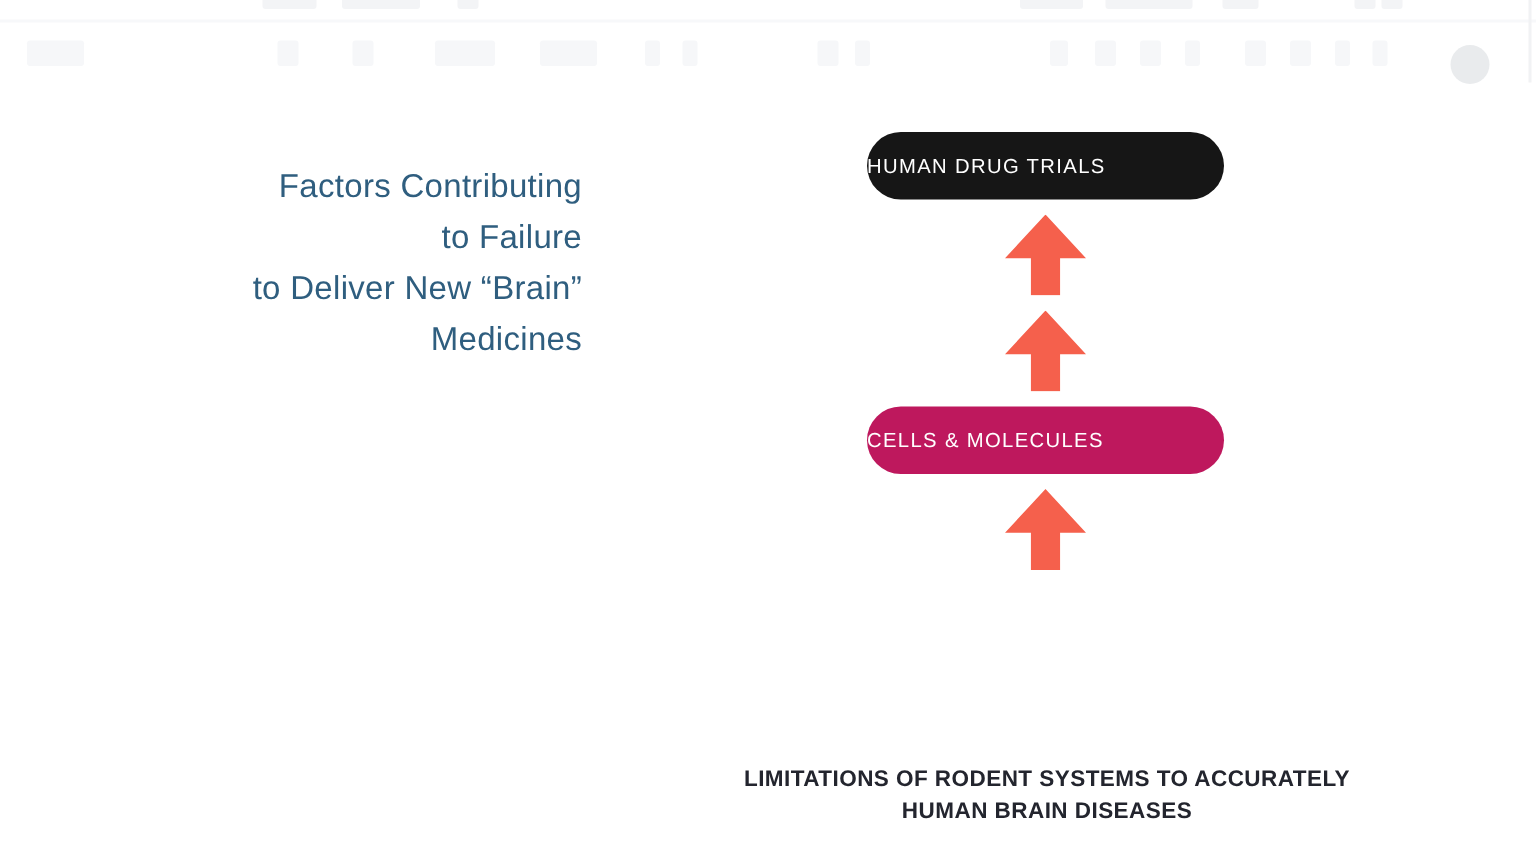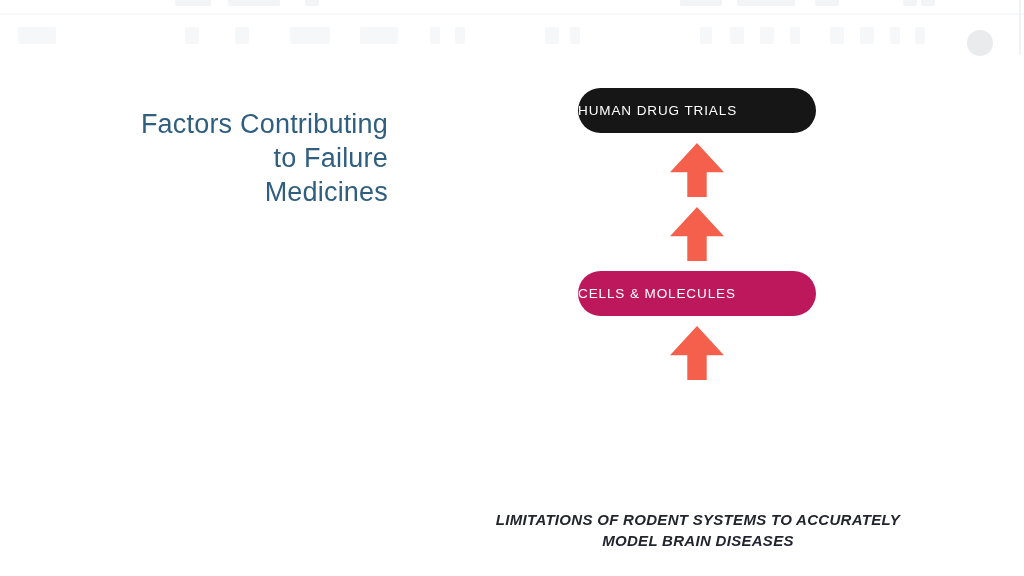--- a/index.html
+++ b/index.html
@@ -26,21 +26,21 @@
     width: 26px; height: 26px;
     border-radius: 50%;
   }
 
   
   .title-block {
     position: absolute;
     left: 40px; top: 107px;
     width: 348px;
     text-align: right;
-    font-size: 27px;
+    font-size: 22px;
     line-height: 34px;
     font-weight: 400;
     letter-spacing: 0.2px;
   }
 
   
   .diagram {
     position: absolute;
     left: 578px; top: 88px;
     width: 238px;
@@ -110,20 +110,21 @@
   <div class="ghost ghost-tick" style="left:890px;width:10px"></div>
   <div class="ghost ghost-tick" style="left:915px;width:10px"></div>
   <div class="ghost ghost-edge"></div>
 </div>
 
 <div class="corner-circle" style="background: rgb(233, 235, 237);"></div>
 
 <div class="title-block" style="color: rgb(47, 94, 127);">
   <div>Factors Contributing</div>
   <div>to Failure</div>
+  <div>to Deliver New “Brain”</div>
   <div>Medicines</div>
 </div>
 
 <div class="diagram">
 
   <div class="pill" style="background: rgb(22, 22, 22);">
     <span class="pill-label">HUMAN DRUG TRIALS</span>
   </div>
 
   <div class="up-arrow" style="background: rgb(245, 96, 76);"></div>
@@ -133,16 +134,16 @@
 
   <div class="pill" style="background: #be185d;">
     <span class="pill-label">CELLS &amp; MOLECULES</span>
   </div>
 
   <div class="up-arrow" style="background: rgb(245, 96, 76);"></div>
 
 
 </div>
 
-<div class="caption" style="color: rgb(35, 37, 46); font-style: italic;">
+<div class="caption" style="color: rgb(35, 37, 46);">
   <div>LIMITATIONS OF RODENT SYSTEMS TO ACCURATELY</div>
-  <div>MODEL BRAIN DISEASES</div>
+  <div>HUMAN BRAIN DISEASES</div>
 </div>
 
 </body></html>

